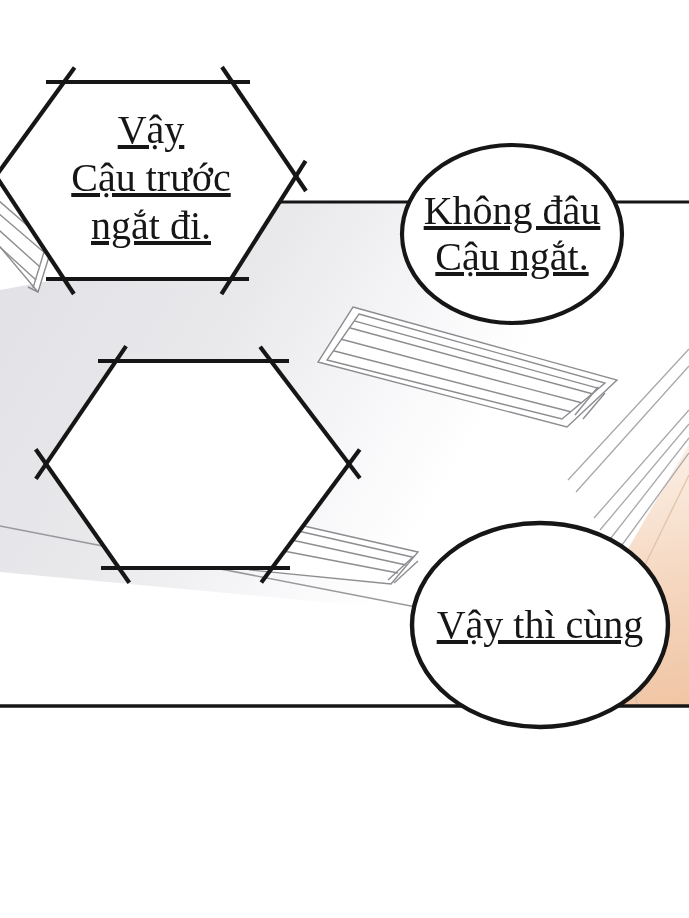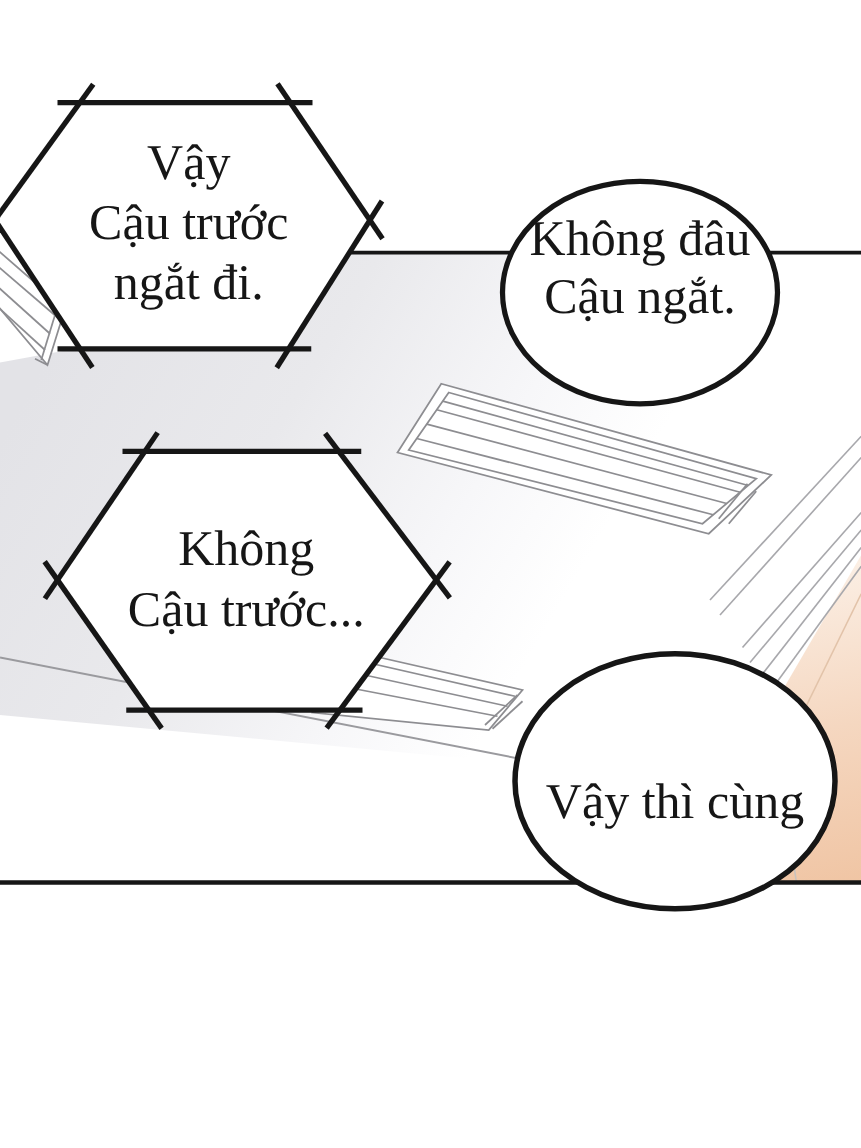--- a/index.html
+++ b/index.html
@@ -20,21 +20,21 @@
   .bubble-text{
     position:absolute;
     transform:translate(-50%,-50%);
     text-align:center;
     color:var(--ink);
     font-size:40px;
     line-height:48px;
     white-space:nowrap;
     letter-spacing:0px;
   }
-  .bubble-text span{display:block;}
+  .bubble-text span{display:block;text-decoration:underline;}
 </style>
 </head>
 <body>
 
 <div class="stage">
 
   <svg width="689" height="918" viewBox="0 0 689 918">
     <defs>
       <linearGradient id="grayGrad" gradientUnits="userSpaceOnUse" x1="60" y1="250" x2="520" y2="520">
         <stop offset="0" stop-color="#e3e3e7"></stop>
@@ -141,27 +141,23 @@
       <ellipse cx="540" cy="625" rx="128" ry="102" fill="#ffffff" stroke="var(--ink)" stroke-width="4.4"></ellipse>
     </g>
   </svg>
 
   <div class="bubble-text" style="left:151px;top:178px;">
     <span>Vậy</span>
     <span>Cậu trước</span>
     <span>ngắt đi.</span>
   </div>
 
-  <div class="bubble-text" style="left:512px;top:214px;line-height:46px;">
+  <div class="bubble-text" style="left:512px;top:234px;line-height:46px;">
     <span>Không đâu</span>
     <span>Cậu ngắt.</span>
   </div>
 
-  <div class="bubble-text" style="left:197px;top:463px;line-height:49px;">
-    <span>Không</span>
-    <span>Cậu trước...</span>
-  </div>
 
-  <div class="bubble-text" style="left:540px;top:641px;line-height:50px;">
+  <div class="bubble-text" style="left:540px;top:625px;line-height:50px;">
     <span>Vậy thì cùng</span>
   </div>
 
 </div>
 
 </body></html>

